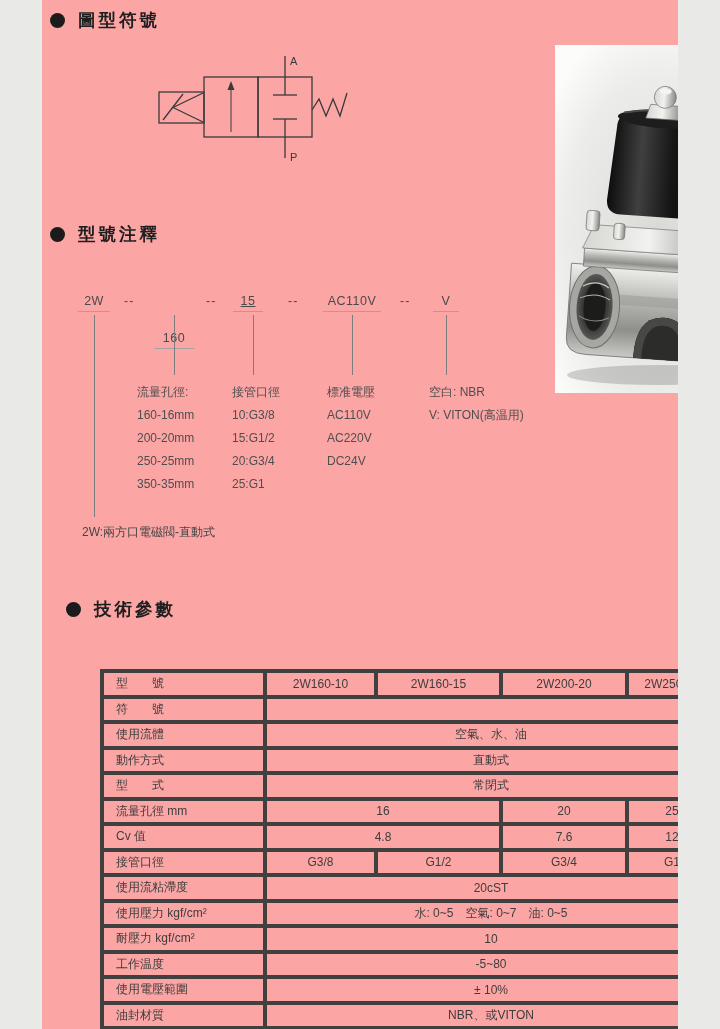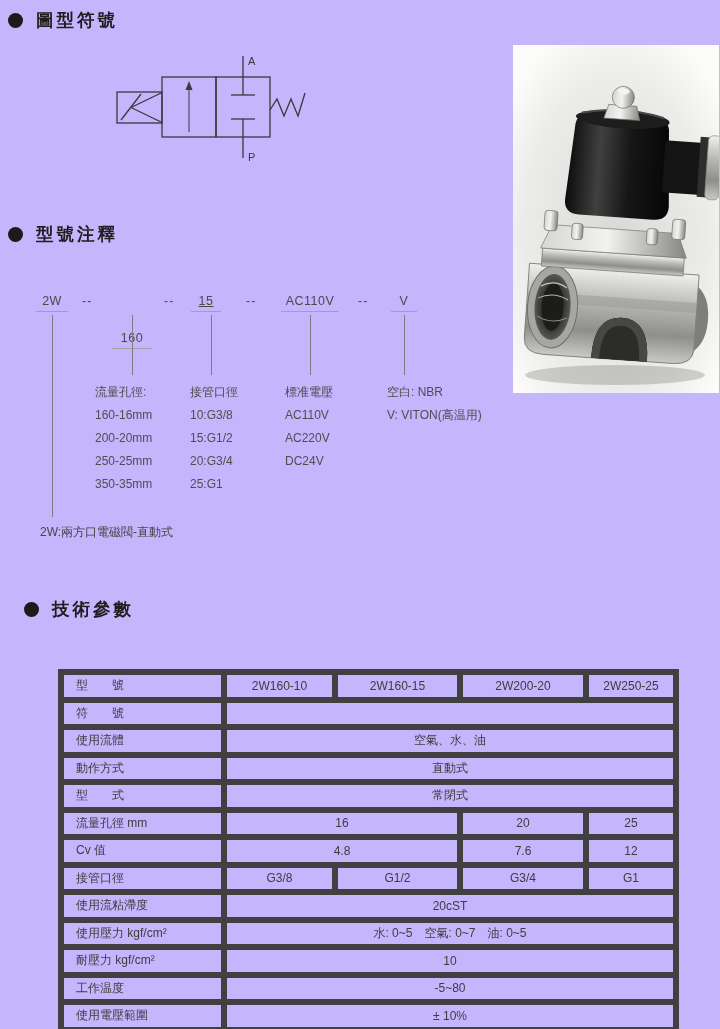--- a/index.html
+++ b/index.html
@@ -1,18 +1,18 @@
 <!DOCTYPE html>
 <html><head>
 <meta charset="utf-8">
 <style>
   html,body { margin:0; padding:0; background:#e9e9e7; }
   .page {
-    position:relative; width:720px; height:1029px; margin:0 auto;
-    background:#c4b5fd; font-family:"Liberation Sans", sans-serif;
+    position:relative; width:636px; height:1029px; margin:0 auto;
+    background:#fca5a5; font-family:"Liberation Sans", sans-serif;
     color:#333; overflow:hidden;
   }
   .sec { position:absolute; display:flex; align-items:center; gap:13px; }
   .bullet { width:15px; height:15px; border-radius:50%; background:#1b1b1b; flex:0 0 auto; }
   .sec-title { font-size:17.5px; font-weight:700; letter-spacing:3px; color:#1e1e1e; white-space:nowrap; }
 
   .code-seg {
     position:absolute; top:294px; text-align:center; font-size:12.5px;
     color:#4a4a4a; letter-spacing:.5px; padding-bottom:3px;
     border-bottom:1px solid #a3a3a3; white-space:nowrap;
@@ -23,21 +23,21 @@
   .code-col div { height:23px; }
   .footnote { position:absolute; left:40px; top:524px; font-size:12px; color:#454545; white-space:nowrap; }
 
   table.specs {
     position:absolute; left:58px; top:669px; width:615px;
     border-collapse:collapse; table-layout:fixed;
     border-top:3px solid #4c4c4c; border-bottom:3px solid #4c4c4c;
     border-left:1px solid #929292; border-right:1px solid #929292;
   }
   .specs td {
-    border:6px solid #404040; height:21.5px; padding:0 2px;
+    border:4px solid #404040; height:21.5px; padding:0 2px;
     text-align:center; font-size:12px; color:#3d3d3d;
     overflow:hidden; white-space:nowrap;
   }
   .specs td.lbl { text-align:left; padding-left:12px; }
 
   .schematic { position:absolute; left:110px; top:48px; }
   .photo { position:absolute; left:513px; top:45px; }
 </style>
 </head>
 <body>
@@ -265,16 +265,20 @@
       <td colspan="4">10</td>
     </tr>
     <tr>
       <td class="lbl">工作温度</td>
       <td colspan="4">-5~80</td>
     </tr>
     <tr>
       <td class="lbl">使用電壓範圍</td>
       <td colspan="4">± 10%</td>
     </tr>
+    <tr>
+      <td class="lbl">油封材質</td>
+      <td colspan="4">NBR、或VITON</td>
+    </tr>
   </tbody>
     </table>
 
 </div>
 
 </body></html>

